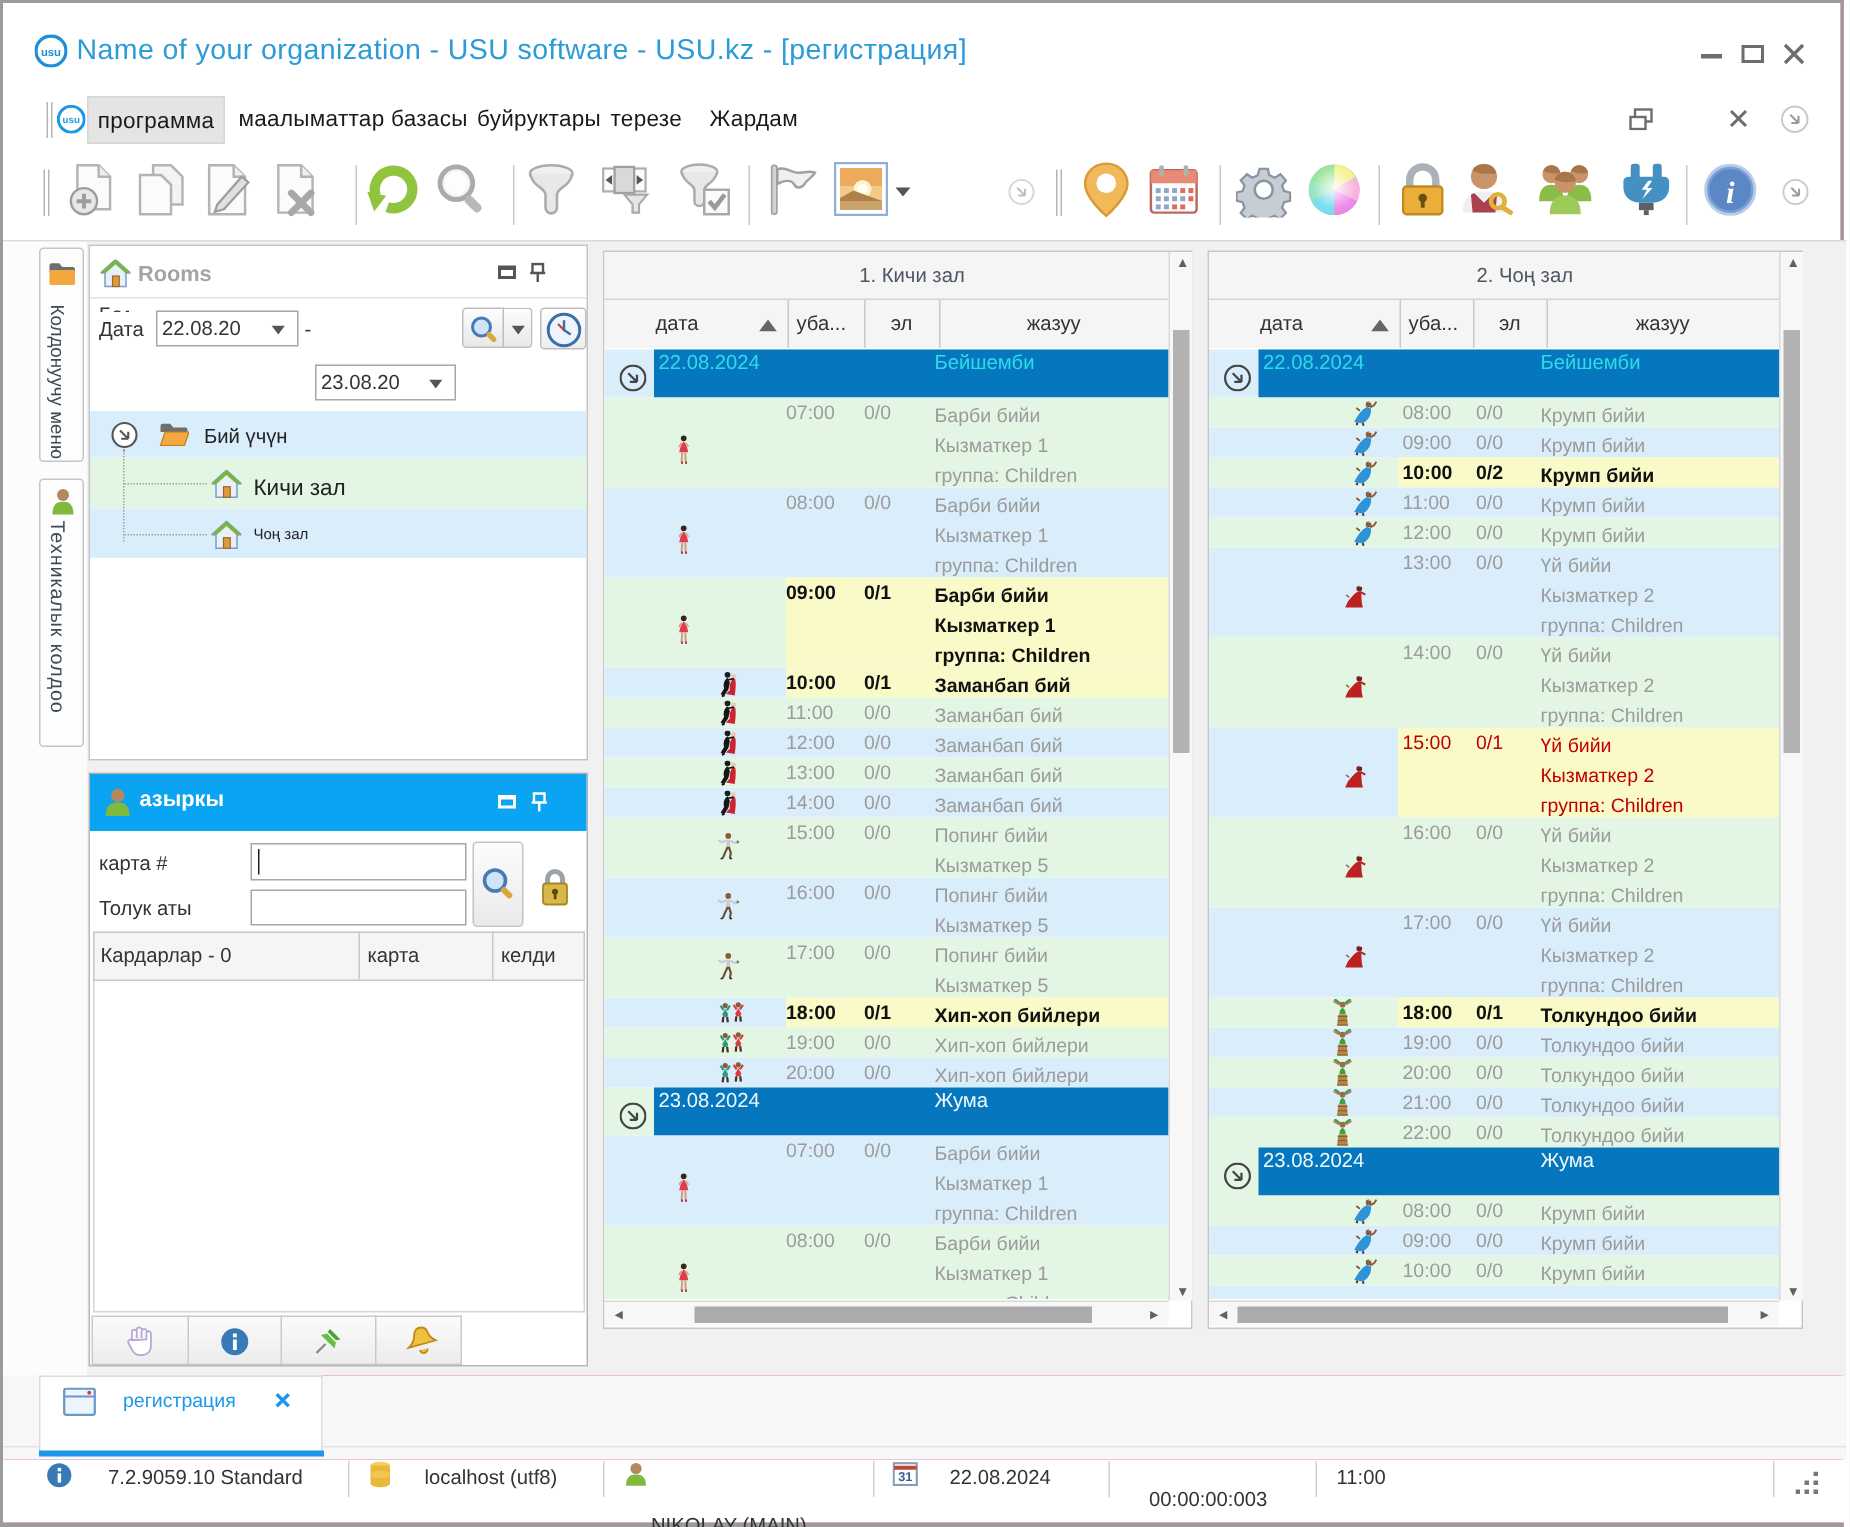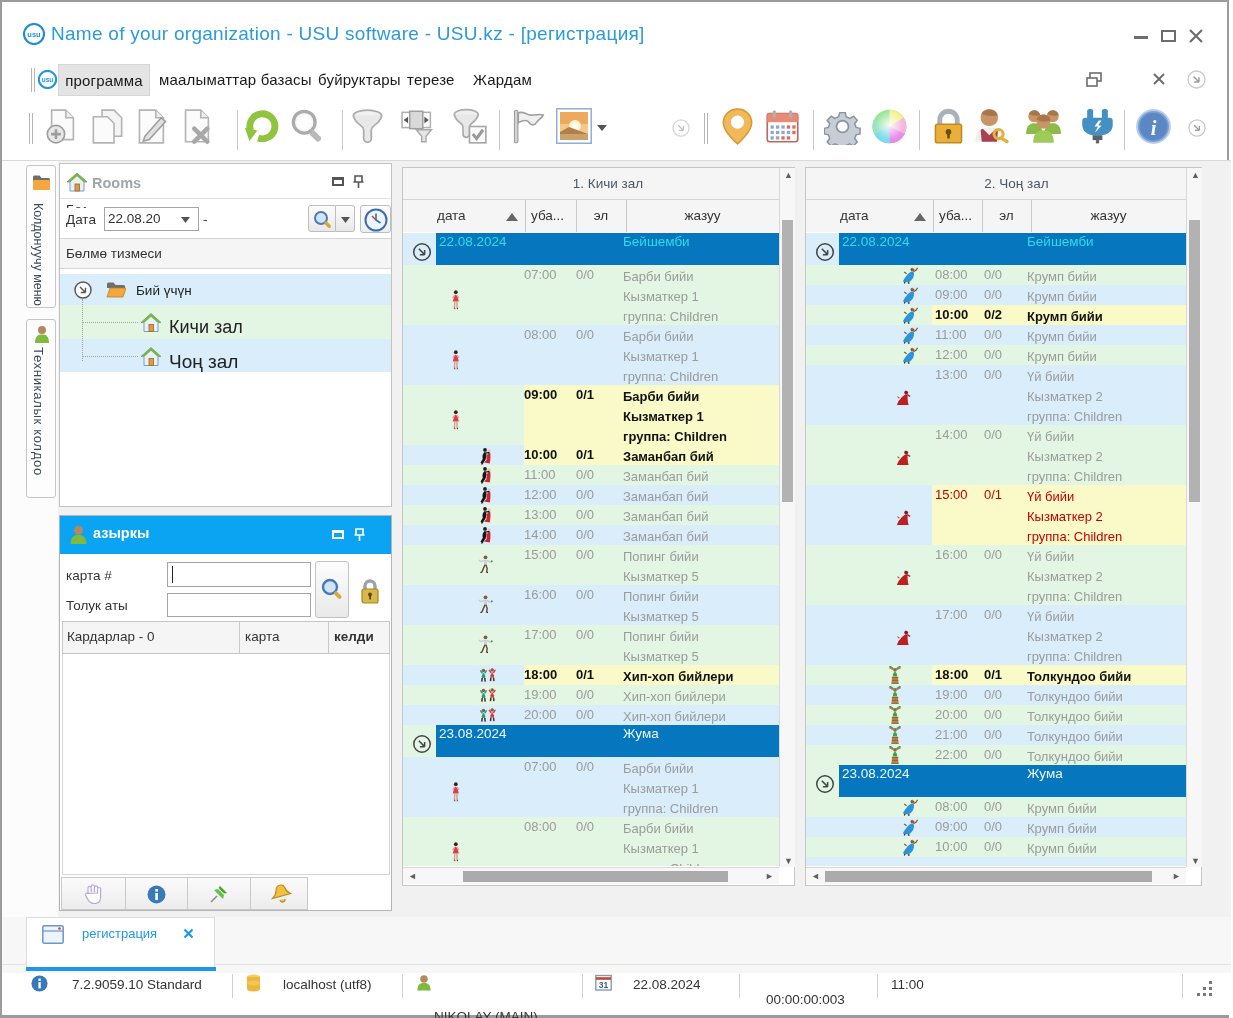--- a/index.html
+++ b/index.html
@@ -324,48 +324,45 @@
             <path d="M0 0 h9 L4.5 6 z" fill="#555"></path>
           </svg>
       </div>
       <div class="abs" style="left:300px;top:41px;width:31px;height:28px;border:1px solid #bdbdbd;border-radius:3px;background:linear-gradient(#fdfdfd,#eee);">
         <svg class="abs" style="left:3px;top:2px;" width="24" height="24" viewBox="0 0 24 24">
             <circle cx="12" cy="12" r="10.5" fill="#eef4fb" stroke="#3a6ea8" stroke-width="2"></circle>
             <path d="M12 5.5 v6.5 l4.5 3" stroke="#3a6ea8" stroke-width="1.6" fill="none"></path>
             <path d="M12 12 L8 8" stroke="#c43c3c" stroke-width="1.4"></path>
           </svg>
       </div>
-      <div class="abs" style="left:0;top:74px;width:100%;height:31px;background:#f5f5f5;border-top:1px solid #d5d5d5;border-bottom:1px solid #d5d5d5;">
-        <div class="abs" style="left:6px;top:7px;font-size:13.5px;color:#333;">Бөлмө тизмеси</div>
-      </div>
 
       <div class="abs" style="left:0;top:110px;width:100%;height:31px;background:#d9edfb;"></div>
       <div class="abs" style="left:0;top:141px;width:100%;height:34px;background:#e2f6e3;"></div>
       <div class="abs" style="left:0;top:175px;width:100%;height:33px;background:#d9edfb;"></div>
       <svg class="abs" style="left:14px;top:117px;" width="18" height="18" viewBox="0 0 18 18">
           <circle cx="9" cy="9" r="8" fill="#fff" stroke="#555" stroke-width="1.4"></circle>
           <path d="M6 6 L11.5 11.5 M11.5 11.5 L11.5 6.8 M11.5 11.5 L6.8 11.5" stroke="#555" stroke-width="1.4" fill="none"></path>
         </svg>
       <svg class="abs" style="left:46px;top:117px;" width="20" height="17" viewBox="0 0 20 17">
           <path d="M1 3 a1.5 1.5 0 0 1 1.5-1.5 h5 l2 2.5 h8 A1.5 1.5 0 0 1 19 5.5 v1.5 h-18 z" fill="#6e6e6e"></path>
           <path d="M1 16 L4 7 h16 L17 16 z" fill="#f5a73f" stroke="#c07d20" stroke-width="0.8"></path>
         </svg>
       <div class="abs" style="left:76px;top:119px;font-size:13.5px;color:#222;">Бий үчүн</div>
       <svg class="abs" style="left:81px;top:149px;" width="20" height="20" viewBox="0 0 20 19">
           <path d="M10 0 L20 9 L17 9 L17 18 L3 18 L3 9 L0 9 z" fill="#e8f0fa" stroke="#7a9ec9" stroke-width="1"></path>
           <path d="M10 0 L20 9 L16.5 9 L10 3.2 L3.5 9 L0 9 z" fill="#7bb53c"></path>
           <rect x="8" y="11" width="4.5" height="7" fill="#e09a3e" stroke="#9a6a20" stroke-width="0.8"></rect>
         </svg>
-      <div class="abs" style="left:109px;top:153px;font-size:18px;color:#222;">Кичи зал</div>
+      <div class="abs" style="left:109px;top:153px;font-size:15px;color:#222;">Кичи зал</div>
       <svg class="abs" style="left:81px;top:183px;" width="20" height="20" viewBox="0 0 20 19">
           <path d="M10 0 L20 9 L17 9 L17 18 L3 18 L3 9 L0 9 z" fill="#e8f0fa" stroke="#7a9ec9" stroke-width="1"></path>
           <path d="M10 0 L20 9 L16.5 9 L10 3.2 L3.5 9 L0 9 z" fill="#7bb53c"></path>
           <rect x="8" y="11" width="4.5" height="7" fill="#e09a3e" stroke="#9a6a20" stroke-width="0.8"></rect>
         </svg>
-      <div class="abs" style="left:109px;top:187px;font-size:19px;color:#222;">Чоң зал</div>
+      <div class="abs" style="left:109px;top:187px;font-size:10px;color:#222;">Чоң зал</div>
       <div class="abs" style="left:22px;top:135px;width:1px;height:62px;border-left:1px dotted #a0a0a0;"></div>
       <div class="abs" style="left:23px;top:158px;width:55px;height:1px;border-top:1px dotted #a0a0a0;"></div>
       <div class="abs" style="left:23px;top:192px;width:55px;height:1px;border-top:1px dotted #a0a0a0;"></div>
     </div>
 
     <div class="panel" style="left:57px;top:354px;width:333px;height:396px;border-color:#b5b5b5;">
       <div class="abs" style="left:0;top:0;width:100%;height:38px;background:#0aa4f2;">
         <svg class="abs" style="left:9px;top:9px;" width="19" height="20" viewBox="0 0 18 19">
             <circle cx="9" cy="5" r="4.2" fill="#b5895e"></circle>
             <path d="M1.5 18 C1.5 11 5 9.5 9 9.5 C13 9.5 16.5 11 16.5 18 z" fill="#7fba3c"></path>
@@ -393,21 +390,21 @@
           <rect x="3" y="11" width="16" height="14" rx="2" fill="#d9b84a" stroke="#a8861e" stroke-width="1.2"></rect>
           <circle cx="11" cy="16.5" r="2" fill="#5a4a10"></circle>
           <rect x="10.2" y="17" width="1.8" height="4.5" fill="#5a4a10"></rect>
         </svg>
 
       <div class="abs" style="left:2px;top:105px;width:328px;height:33px;background:#f5f5f5;border:1px solid #c6c6c6;">
         <div class="abs" style="left:4px;top:7px;font-size:13.5px;color:#333;">Кардарлар - 0</div>
         <div class="abs" style="left:176px;top:0;width:1px;height:31px;background:#c9c9c9;"></div>
         <div class="abs" style="left:182px;top:7px;font-size:13.5px;color:#333;">карта</div>
         <div class="abs" style="left:265px;top:0;width:1px;height:31px;background:#c9c9c9;"></div>
-        <div class="abs" style="left:271px;top:7px;font-size:13.5px;color:#333;font-weight:bold;">келди</div>
+        <div class="abs" style="left:271px;top:7px;font-size:13.5px;color:#333;">келди</div>
       </div>
       <div class="abs" style="left:2px;top:138px;width:328px;height:221px;background:#fff;border:1px solid #d5d5d5;border-top:none;"></div>
 
       <div class="abs" style="left:1px;top:361px;width:247px;height:33px;background:linear-gradient(#fbfbfb,#ececec);border:1px solid #c9c9c9;"></div>
       <div class="abs" style="left:65px;top:361px;width:1px;height:33px;background:#c9c9c9;"></div>
       <div class="abs" style="left:127px;top:361px;width:1px;height:33px;background:#c9c9c9;"></div>
       <div class="abs" style="left:190px;top:361px;width:1px;height:33px;background:#c9c9c9;"></div>
       <svg class="abs" style="left:24px;top:368px;" width="18" height="20" viewBox="0 0 18 20">
           <path d="M4 9 V4 a1.6 1.6 0 0 1 3.2 0 M7.2 8 V2.5 a1.6 1.6 0 0 1 3.2 0 M10.4 8 V3.5 a1.6 1.6 0 0 1 3.2 0 M13.6 9 V5 a1.5 1.5 0 0 1 3 0 V13 c0 4-2.5 6.5-6.5 6.5 C6 19.5 4.5 17 3 14 L1.5 11 a1.5 1.5 0 0 1 2.5-1.5 z" fill="#fff" stroke="#b8a8d8" stroke-width="1.2"></path>
         </svg>

